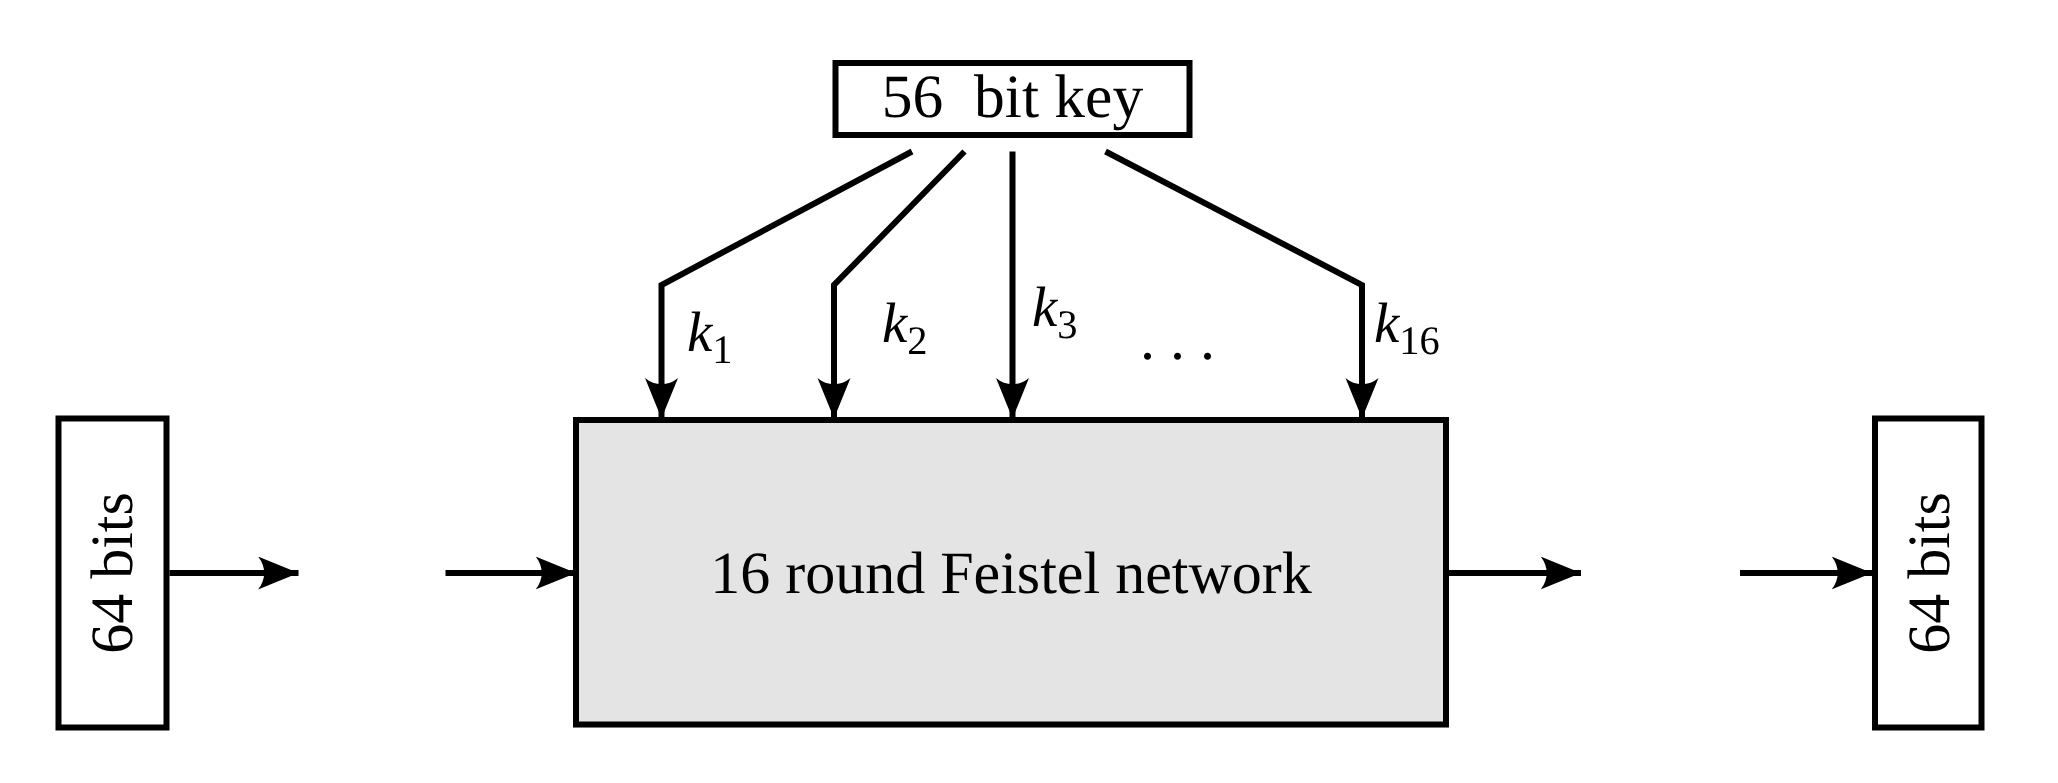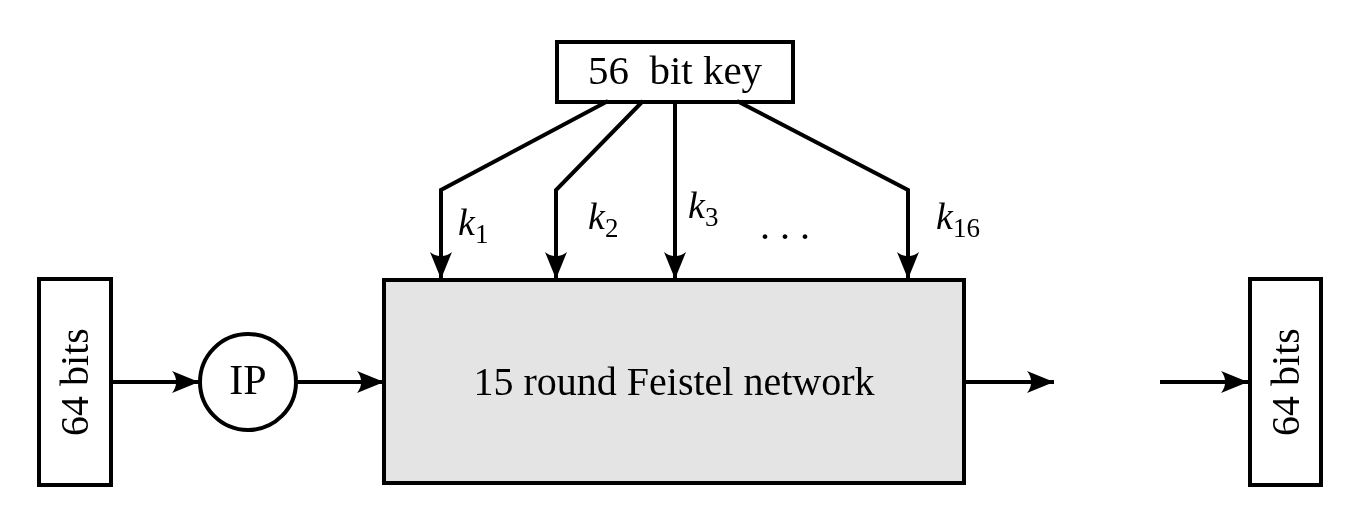--- a/index.html
+++ b/index.html
@@ -40,21 +40,21 @@
     background: #ffffff;
     display: flex;
     align-items: center;
     justify-content: center;
     z-index: 1;
   }
   .key-box {
     left: 555px;
     top: 40px;
     width: 240px;
-    height: 64px;
+    height: 52px;
   }
   .key-box .lbl {
     font-size: 41px;
     white-space: pre;
     line-height: 1;
     padding-bottom: 4px;
   }
   .feistel-box {
     left: 382px;
     top: 278px;
@@ -113,51 +113,48 @@
     font-style: italic;
   }
   .k-label .sub {
     display: inline-block;
     font-size: 27px;
     transform: translateY(8px);
   }
   .k1  { left: 458px; top: 203px; }
   .k2  { left: 588px; top: 197px; }
   .k3  { left: 688px; top: 186px; }
-  .k16 { left: 916px; top: 197px; margin-left: 20px; }
+  .k16 { left: 916px; top: 197px; }
   .dots {
     position: absolute;
     z-index: 3;
     left: 760px;
     top: 206px;
     font-size: 40px;
     line-height: 1;
     white-space: pre;
   }
 </style>
 </head>
 <body>
 
 <div class="stage">
 
   <div class="node key-box">
     <span class="lbl">56  bit key</span>
   </div>
 
   <div class="node feistel-box">
-    <span class="lbl">15 round Feistel network</span>
+    <span class="lbl">16 round Feistel network</span>
   </div>
 
   <div class="node bits-box in">
     <span class="vlbl">64 bits</span>
   </div>
 
-  <div class="node perm-circle ip">
-    <span class="lbl">IP</span>
-  </div>
 
 
   <div class="node bits-box out">
     <span class="vlbl">64 bits</span>
   </div>
 
   <div class="k-label k1">
     <span class="base">k</span><span class="sub">1</span>
   </div>
   <div class="k-label k2">

